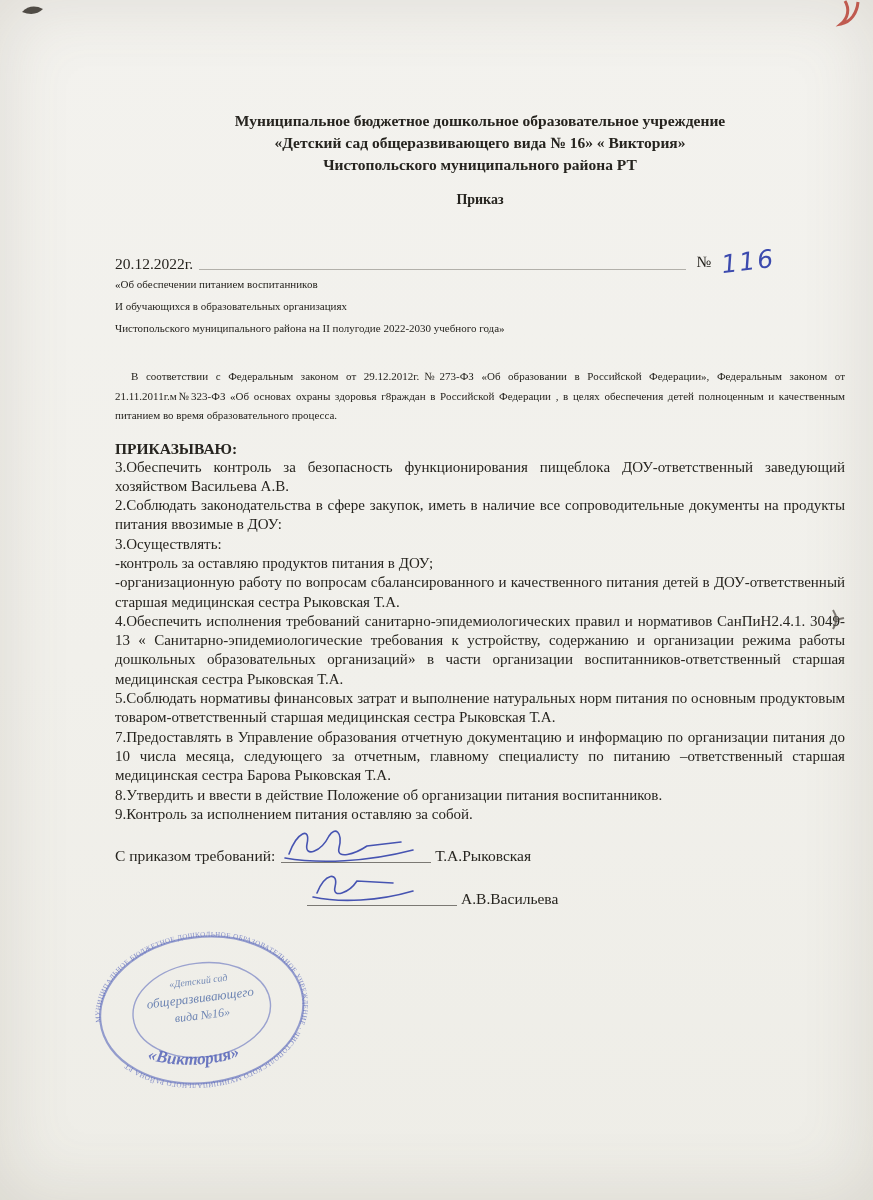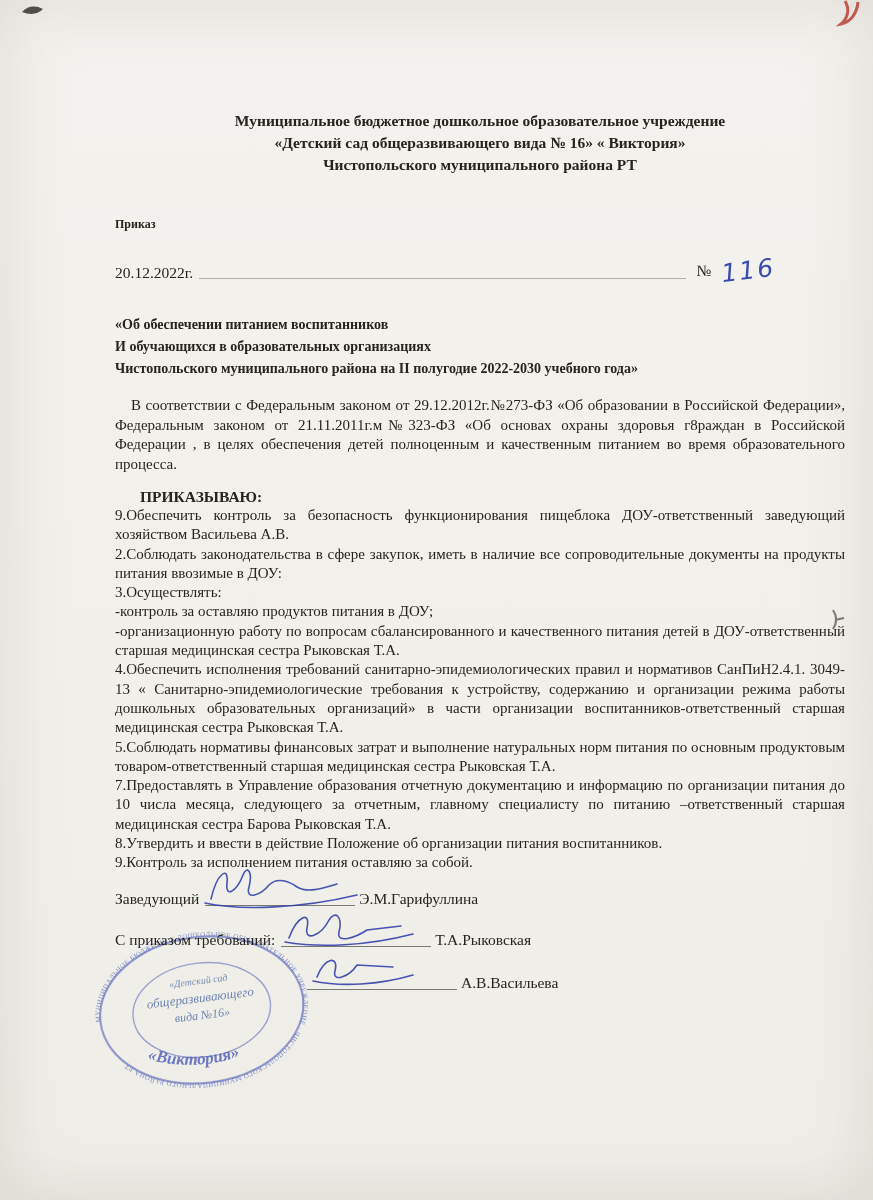--- a/index.html
+++ b/index.html
@@ -12,38 +12,38 @@
     box-shadow:inset 0 0 70px rgba(110,100,80,.16);
     overflow:hidden;
     font-family:"Liberation Serif","DejaVu Serif",serif;
     color:#26241f;
     box-sizing:border-box;
     padding:110px 28px 12px 115px;
   }
   .content{position:relative;z-index:2;width:730px;}
   p{margin:0;}
   .org-header{font-weight:bold;font-size:15.5px;line-height:22px;text-align:center;}
-  .order-title{font-weight:bold;font-size:12px;margin-top:41px;}
-  .date-row{display:flex;align-items:flex-end;margin-top:21px;font-size:15.5px;justify-content:space-between;}
+  .order-title{font-weight:bold;font-size:14px;text-align:center;margin-top:16px;}
+  .date-row{display:flex;align-items:flex-end;margin-top:36px;font-size:15.5px;justify-content:space-between;}
   .date-fill{flex:1;border-bottom:1px solid rgba(60,55,45,.35);margin:0 10px 3px 6px;height:1px;}
   .num-wrap{margin-right:70px;white-space:nowrap;}
   .hand-number{
     display:inline-block;
     font-family:"DejaVu Sans",sans-serif;
     font-style:italic;
     font-size:25px;
     letter-spacing:2px;
     color:#2939a8;
     transform:rotate(-7deg) translateY(3px);
     margin-left:10px;
     opacity:.9;
   }
-  .subject{font-weight:bold;font-size:14px;line-height:22px;margin-top:32px;}
-  .preamble{font-size:15px;line-height:19.5px;margin-top:16px;text-align:justify;text-indent:16px;}
-  .resolution-heading{font-weight:bold;font-size:15.5px;margin-top:14px;margin-left:25px;}
+  .subject{font-weight:normal;font-size:11px;line-height:22px;}
+  .preamble{font-size:11px;line-height:19.5px;margin-top:28px;text-align:justify;text-indent:16px;}
+  .resolution-heading{font-weight:bold;font-size:15.5px;margin-top:14px;}
   .item{font-size:15px;line-height:19.3px;text-align:justify;}
   .signatures{margin-top:16px;font-size:15.5px;}
   .sig-row{display:flex;align-items:flex-end;position:relative;}
   .sig-row.r1{margin-top:2px;}
   .sig-row.r2{margin-top:22px;}
   .sig-row.r3{margin-top:24px;}
   .sig-line{position:relative;width:150px;border-bottom:1.2px solid rgba(45,42,36,.6);height:16px;margin:0 4px 2px 6px;}
   .sig-indent{width:186px;height:1px;}
   .ink{position:absolute;left:-6px;top:-30px;pointer-events:none;}
   .overlay{position:absolute;inset:0;z-index:3;pointer-events:none;}
@@ -83,46 +83,34 @@
       <p>«Об обеспечении питанием воспитанников</p>
       <p>И обучающихся в образовательных организациях</p>
       <p>Чистопольского муниципального района  на II полугодие 2022-2030 учебного года»</p>
     </div>
 
     <p class="preamble">В соответствии с Федеральным законом от 29.12.2012г.№273-ФЗ «Об образовании в Российской Федерации», Федеральным законом от 21.11.2011г.м№323-ФЗ «Об основах охраны здоровья г8раждан в Российской Федерации , в целях обеспечения детей полноценным и качественным питанием во время образовательного процесса.</p>
 
     <p class="resolution-heading">ПРИКАЗЫВАЮ:</p>
 
     <div class="items">
-      <p class="item">9.Обеспечить контроль за безопасность функционирования пищеблока ДОУ-ответственный заведующий хозяйством Васильева А.В.</p>
+      <p class="item">3.Обеспечить контроль за безопасность функционирования пищеблока ДОУ-ответственный заведующий хозяйством Васильева А.В.</p>
       <p class="item">2.Соблюдать законодательства в сфере закупок, иметь в наличие все сопроводительные документы на продукты питания ввозимые в ДОУ:</p>
       <p class="item">3.Осуществлять:</p>
       <p class="item">-контроль за оставляю продуктов питания в ДОУ;</p>
       <p class="item">-организационную работу по вопросам сбалансированного и качественного питания детей в  ДОУ-ответственный старшая медицинская сестра Рыковская Т.А.</p>
       <p class="item">4.Обеспечить исполнения требований санитарно-эпидемиологических правил и нормативов СанПиН2.4.1. 3049-13 « Санитарно-эпидемиологические требования к устройству, содержанию и организации режима работы дошкольных образовательных организаций»  в части организации воспитанников-ответственный старшая медицинская сестра Рыковская Т.А.</p>
       <p class="item">5.Соблюдать нормативы  финансовых затрат и выполнение натуральных норм питания по основным продуктовым товаром-ответственный старшая медицинская сестра Рыковская Т.А.</p>
       <p class="item">7.Предоставлять в Управление образования отчетную документацию и информацию по организации питания до 10 числа месяца, следующего за отчетным, главному специалисту по питанию –ответственный старшая медицинская сестра Барова Рыковская Т.А.</p>
       <p class="item">8.Утвердить и ввести в действие Положение об организации питания воспитанников.</p>
       <p class="item">9.Контроль за исполнением питания оставляю за собой.</p>
     </div>
 
     <div class="signatures">
 
-      <div class="sig-row r1">
-        <span>Заведующий</span>
-        <span class="sig-line">
-          <svg class="ink" width="170" height="52" viewBox="0 0 170 52">
-            <g fill="none" stroke="#2939a8" stroke-width="1.6" stroke-linecap="round" opacity="0.85">
-              <path d="M12,40 C18,14 30,6 28,24 C26,40 38,32 44,16 C48,6 54,12 50,28 C46,42 62,36 70,26 C78,18 90,22 98,28 C108,34 122,30 138,25"></path>
-              <path d="M6,44 C42,52 104,49 158,36"></path>
-            </g>
-          </svg>
-        </span>
-        <span>Э.М.Гарифуллина</span>
-      </div>
 
       <div class="sig-row r2">
         <span>С приказом требований:</span>
         <span class="sig-line">
           <svg class="ink" width="150" height="48" viewBox="0 0 150 48">
             <g fill="none" stroke="#2939a8" stroke-width="1.6" stroke-linecap="round" opacity="0.85">
               <path d="M14,38 C22,16 36,10 32,28 C29,42 46,36 54,20 C60,10 68,16 64,32 C61,44 80,38 92,30 L126,26"></path>
               <path d="M10,42 C44,48 92,46 138,34"></path>
             </g>
           </svg>

